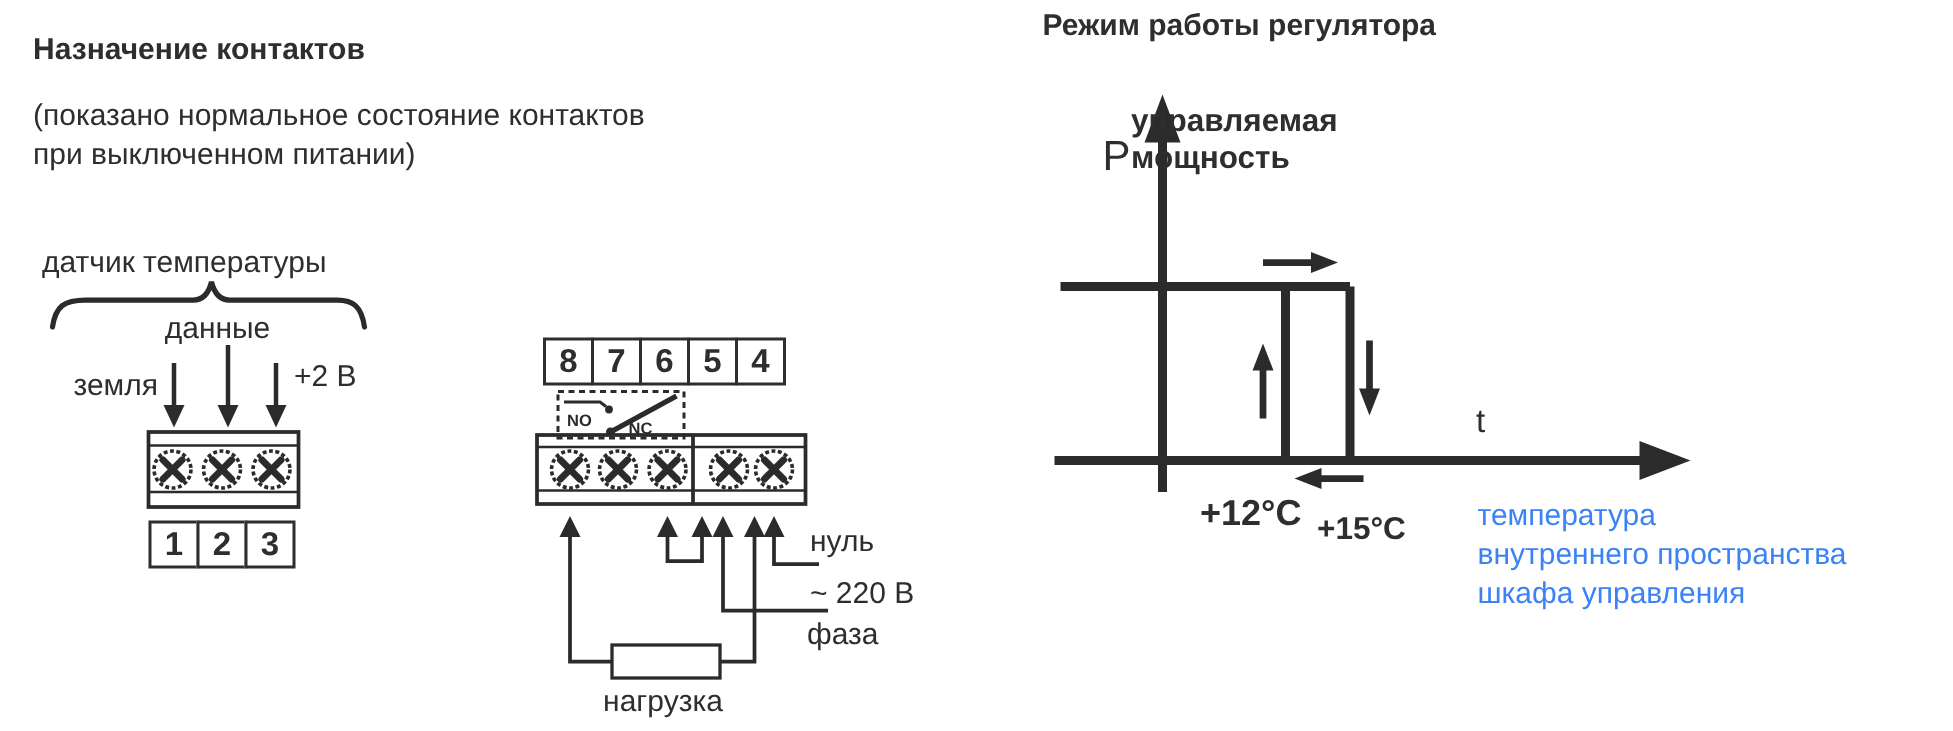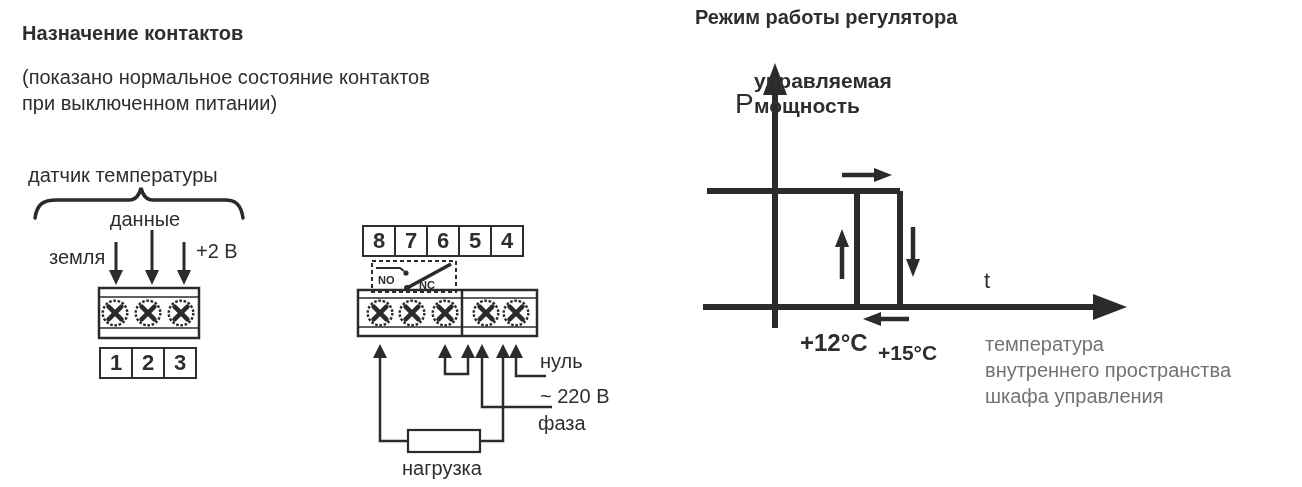--- a/index.html
+++ b/index.html
@@ -145,17 +145,17 @@
     <line class="ink-stroke" stroke-width="4.5" x1="214" y1="264" x2="184" y2="264"></line>
     <polygon class="ink-fill" points="168,264 186,257 186,271"></polygon>
   </svg>
 
   <div class="abs" style="left:735px;top:88px;font-size:28px;">P</div>
   <div class="abs b pre" style="left:754px;top:68px;font-size:21px;line-height:25px;">управляемая
 мощность</div>
   <div class="abs" style="left:984px;top:268px;font-size:22px;">t</div>
   <div class="abs b" style="left:800px;top:329px;font-size:24px;">+12°C</div>
   <div class="abs b" style="left:878px;top:341px;font-size:21px;">+15°C</div>
-  <div class="abs pre" style="left:985px;top:331px;font-size:20px;line-height:26px;color:#737373;">температура
+  <div class="abs pre" style="left:985px;top:331px;font-size:20px;line-height:26px;color:#3b82f6;">температура
 внутреннего пространства
 шкафа управления</div>
 
 </div>
 
 </body></html>

